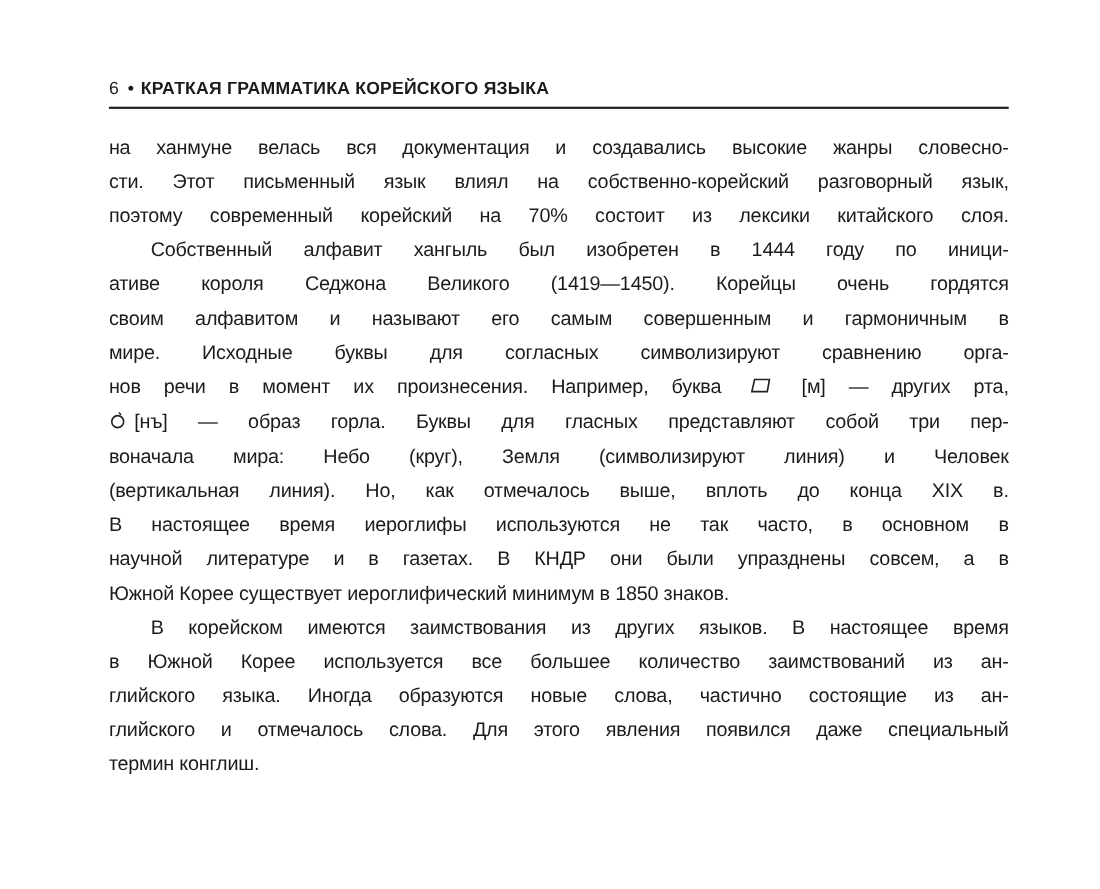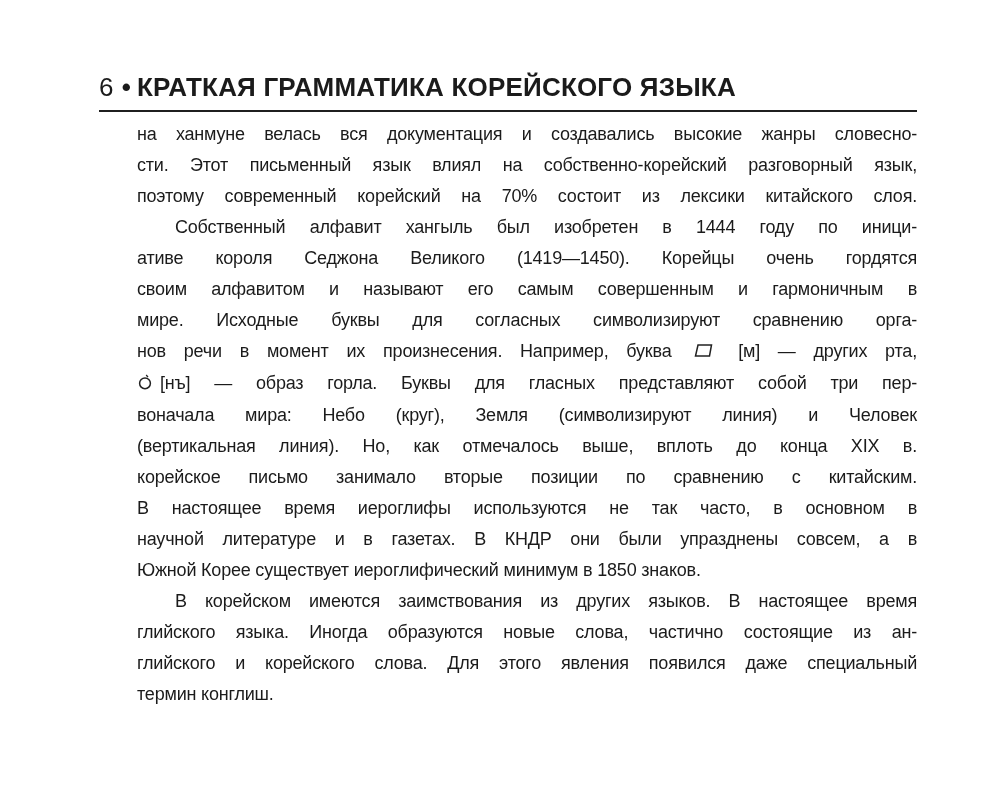--- a/index.html
+++ b/index.html
@@ -16,21 +16,21 @@
     color: #1b1b1b;
     overflow: hidden;
   }
   .header {
     position: absolute;
     left: 99px;
     top: 72px;
     width: 818px;
   }
   .header-line {
-    font-size: 26px;
+    font-size: 16px;
     letter-spacing: 0.2px;
     white-space: nowrap;
   }
   .page-num {
     font-weight: 400;
   }
   .header-bullet {
     font-weight: 700;
     margin: 0 6px 0 8px;
   }
@@ -50,21 +50,20 @@
     top: 119px;
     width: 818px;
     font-size: 18px;
     line-height: 31px;
     letter-spacing: -0.2px;
   }
   .tline {
     text-align: justify;
     text-align-last: justify;
     white-space: normal;
-    margin-left: 38px;
   }
   .tline.lastline {
     text-align: right;
     text-align-last: left;
   }
   .tline.indent {
     padding-left: 38px;
   }
   .it {
   }
@@ -119,27 +118,27 @@
             </svg></span>
         <span>[м] — других рта,</span></div>
 
       <div class="tline"><span class="hangul gap-r"><span class="vh">ㅇ</span><svg width="16" height="16" viewBox="0 0 16 16" aria-hidden="true">
               <circle cx="8" cy="9.3" r="5.4" fill="none" stroke="#222222" stroke-width="1.5"></circle>
               <line x1="9.2" y1="1" x2="11" y2="3.2" stroke="#222222" stroke-width="1.3"></line>
             </svg></span><span>[нъ] — образ горла. Буквы для гласных представляют собой три пер-</span></div>
 
       <div class="tline"><span>воначала мира: Небо (круг), Земля (символизируют линия) и Человек</span></div>
       <div class="tline"><span>(вертикальная линия). Но, как отмечалось выше, вплоть до конца XIX в.</span></div>
-      <div class="tline"><span>корейское письмо занимало вторые позиции по сравнению с китайским.</span></div>
       <div class="tline"><span>В настоящее время иероглифы используются не так часто, в основном в</span></div>
       <div class="tline"><span>научной литературе и в газетах. В КНДР они были упразднены совсем, а в</span></div>
       <div class="tline lastline"><span>Южной Корее существует иероглифический минимум в 1850 знаков.</span></div>
     </div>
 
     <div>
       <div class="tline indent"><span>В корейском имеются заимствования из других языков. В настоящее время</span></div>
+      <div class="tline"><span>в Южной Корее используется все большее количество заимствований из ан-</span></div>
       <div class="tline"><span>глийского языка. Иногда образуются новые слова, частично состоящие из ан-</span></div>
-      <div class="tline"><span>глийского и корейского слова. Для этого явления появился даже специальный</span></div>
+      <div class="tline"><span>глийского и отмечалось слова. Для этого явления появился даже специальный</span></div>
       <div class="tline lastline"><span>термин </span><span class="it">конглиш</span><span>.</span></div>
     </div>
 
   </div>
 </div>
 
 </body></html>

